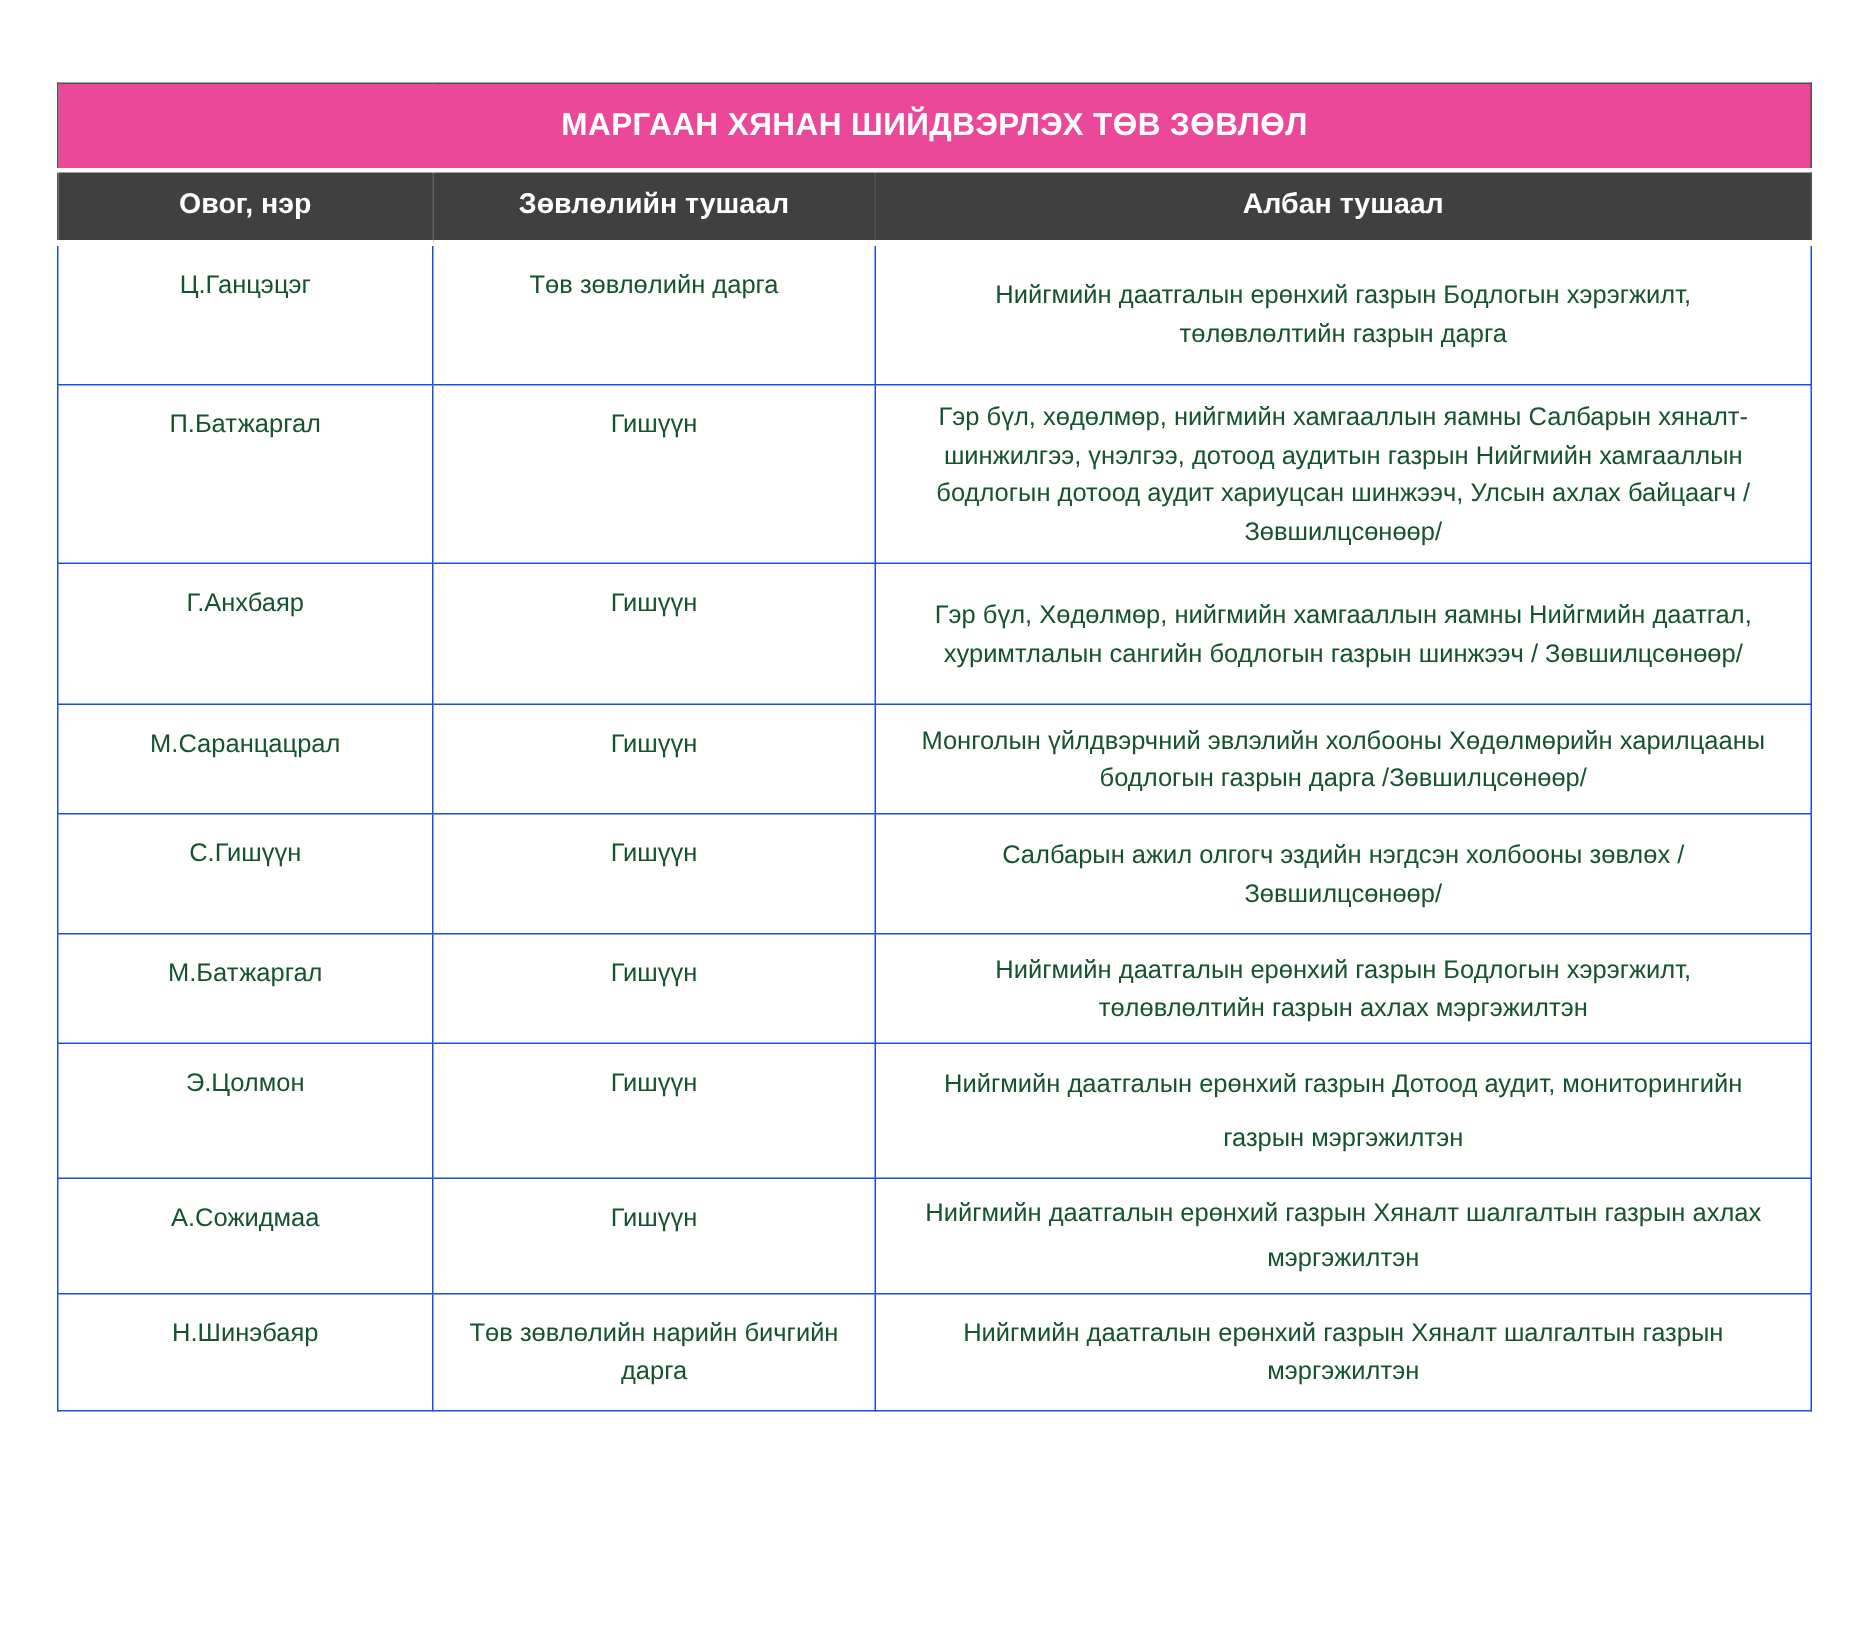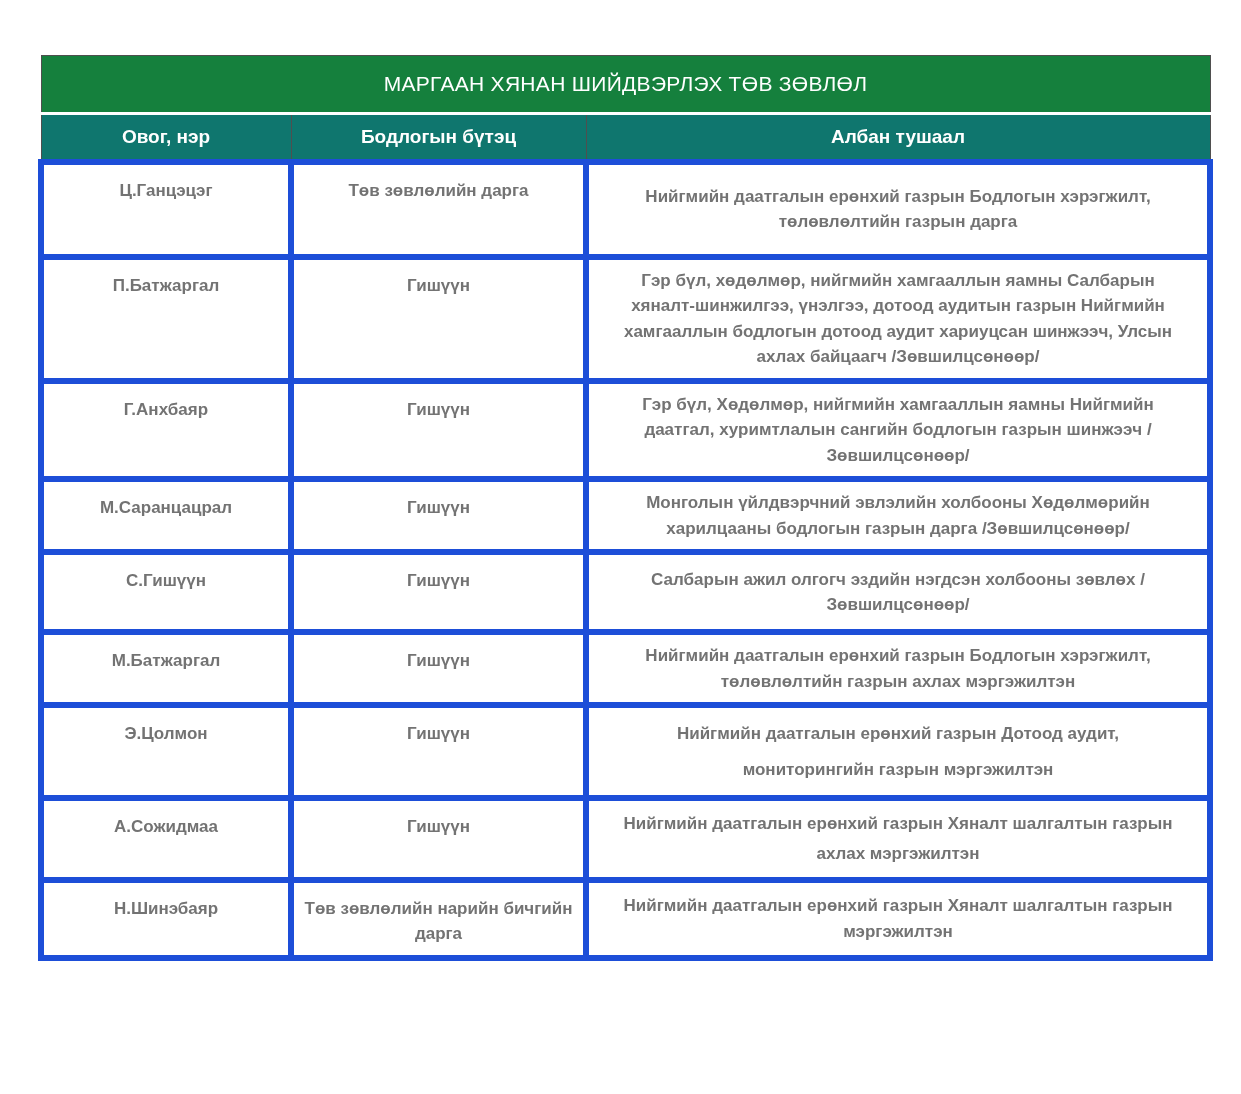--- a/index.html
+++ b/index.html
@@ -18,48 +18,47 @@
     width: 1169px;
     border-collapse: collapse;
     table-layout: fixed;
   }
   col.col-name { width: 250px; }
   col.col-role { width: 295px; }
   col.col-position { width: 624px; }
 
   th.title-cell {
     height: 58px;
-    background: #15803d;
+    background: #ec4899;
     color: #ffffff;
     font-size: 21px;
-    font-weight: normal;
+    font-weight: bold;
     text-align: center;
     vertical-align: middle;
     letter-spacing: 0.3px;
     border: 1px solid #4f4f4f;
     border-bottom: 3px solid #ffffff;
   }
   tr.head-row th {
     height: 48px;
-    background: #0f766e;
+    background: #404040;
     color: #ffffff;
     font-size: 19px;
     font-weight: bold;
     text-align: center;
     vertical-align: middle;
     border: 1px solid #4f4f4f;
     border-bottom: 4px solid #ffffff;
   }
   tbody td {
-    border: 6px solid #1d4ed8;
-    color: #737373;
+    border: 1px solid #1d4ed8;
+    color: #14532d;
     font-size: 17px;
     line-height: 1.5;
     text-align: center;
-    font-weight: bold;
   }
   tbody td.name-cell,
   tbody td.role-cell {
     vertical-align: top;
     padding: 13px 10px 8px 10px;
   }
   tbody td.position-cell {
     vertical-align: middle;
     padding: 8px 22px;
   }
@@ -89,21 +88,21 @@
       <col class="col-name">
       <col class="col-role">
       <col class="col-position">
     </colgroup>
     <thead>
       <tr>
         <th class="title-cell" colspan="3">МАРГААН ХЯНАН ШИЙДВЭРЛЭХ ТӨВ ЗӨВЛӨЛ</th>
       </tr>
       <tr class="head-row">
         <th>Овог, нэр</th>
-        <th>Бодлогын бүтэц</th>
+        <th>Зөвлөлийн тушаал</th>
         <th>Албан тушаал</th>
       </tr>
     </thead>
     <tbody id="rows">
   <tr>
     <td class="name-cell">Ц.Ганцэцэг</td>
     <td class="role-cell">Төв зөвлөлийн дарга</td>
     <td class="position-cell">Нийгмийн даатгалын ерөнхий газрын Бодлогын хэрэгжилт, төлөвлөлтийн газрын дарга</td>
   </tr>
 

